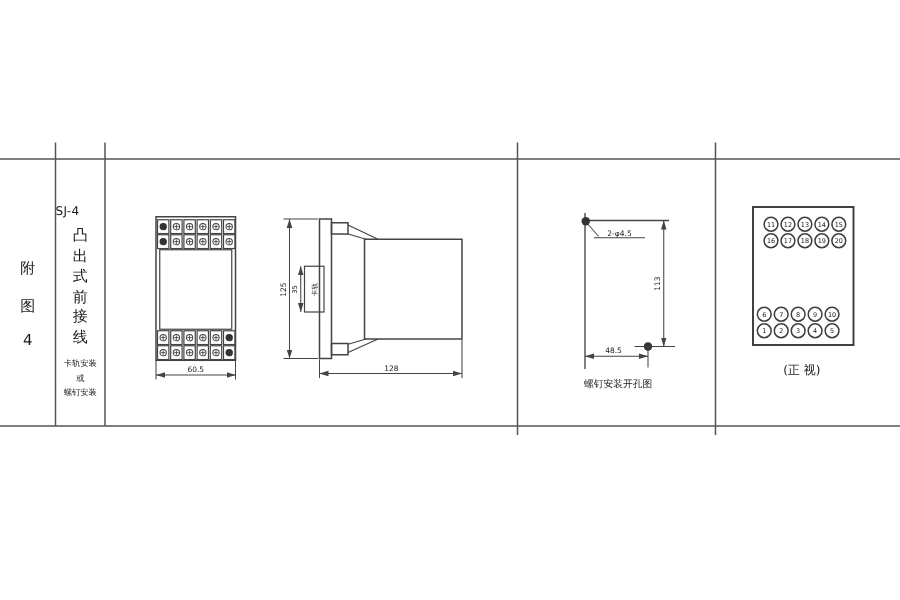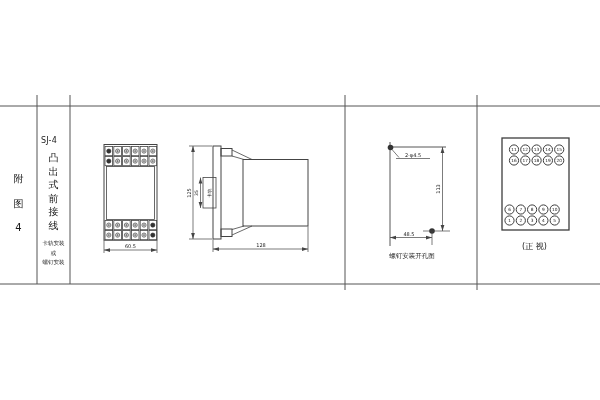--- a/index.html
+++ b/index.html
@@ -3,21 +3,21 @@
 <meta charset="utf-8">
 <style>
   html,body{margin:0;padding:0;background:#fff;}
   #sheet{
     position:relative;width:600px;height:400px;background:#ffffff;overflow:hidden;
     font-family:"DejaVu Sans",sans-serif;color:#1a1a1a;
   }
   #drawing{position:absolute;left:0;top:0;}
   .vcol{position:absolute;display:flex;flex-direction:column;align-items:center;}
   #figure-label{left:0;top:172px;width:37px;gap:11px;font-size:10px;}
-  #model-label{position:absolute;left:37px;top:136px;width:20px;text-align:right;font-size:8px;letter-spacing:0.2px;}
+  #model-label{position:absolute;left:37px;top:136px;width:20px;text-align:left;font-size:8px;letter-spacing:0.2px;}
   #desc-col{left:37px;top:151px;width:33px;font-size:10px;line-height:13.6px;}
   #mount-col{left:37px;top:239px;width:33px;font-size:5.5px;line-height:9.5px;}
   svg text{fill:#1a1a1a;}
 </style>
 </head>
 <body>
 
 <div id="sheet">
 
   <div id="figure-label" class="vcol">

